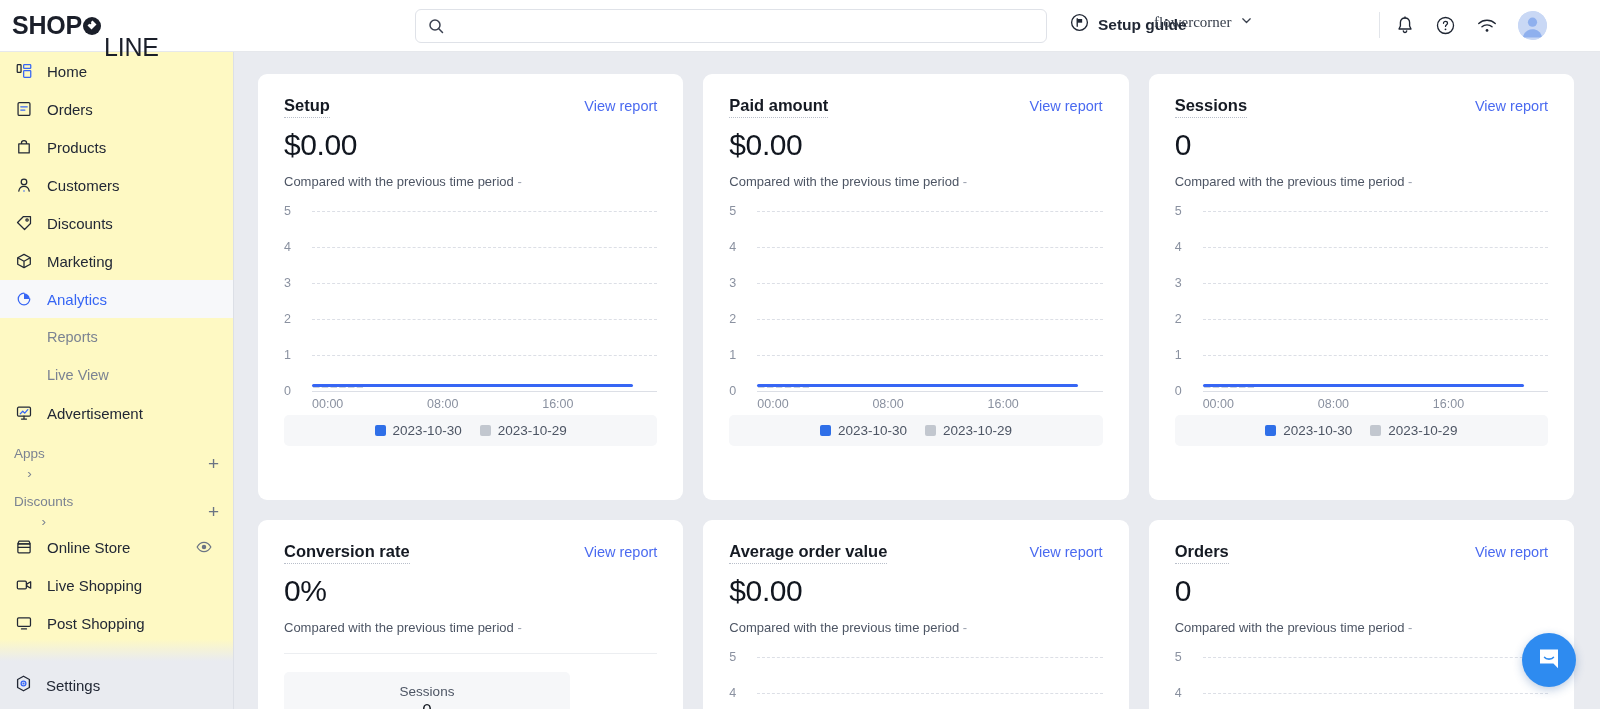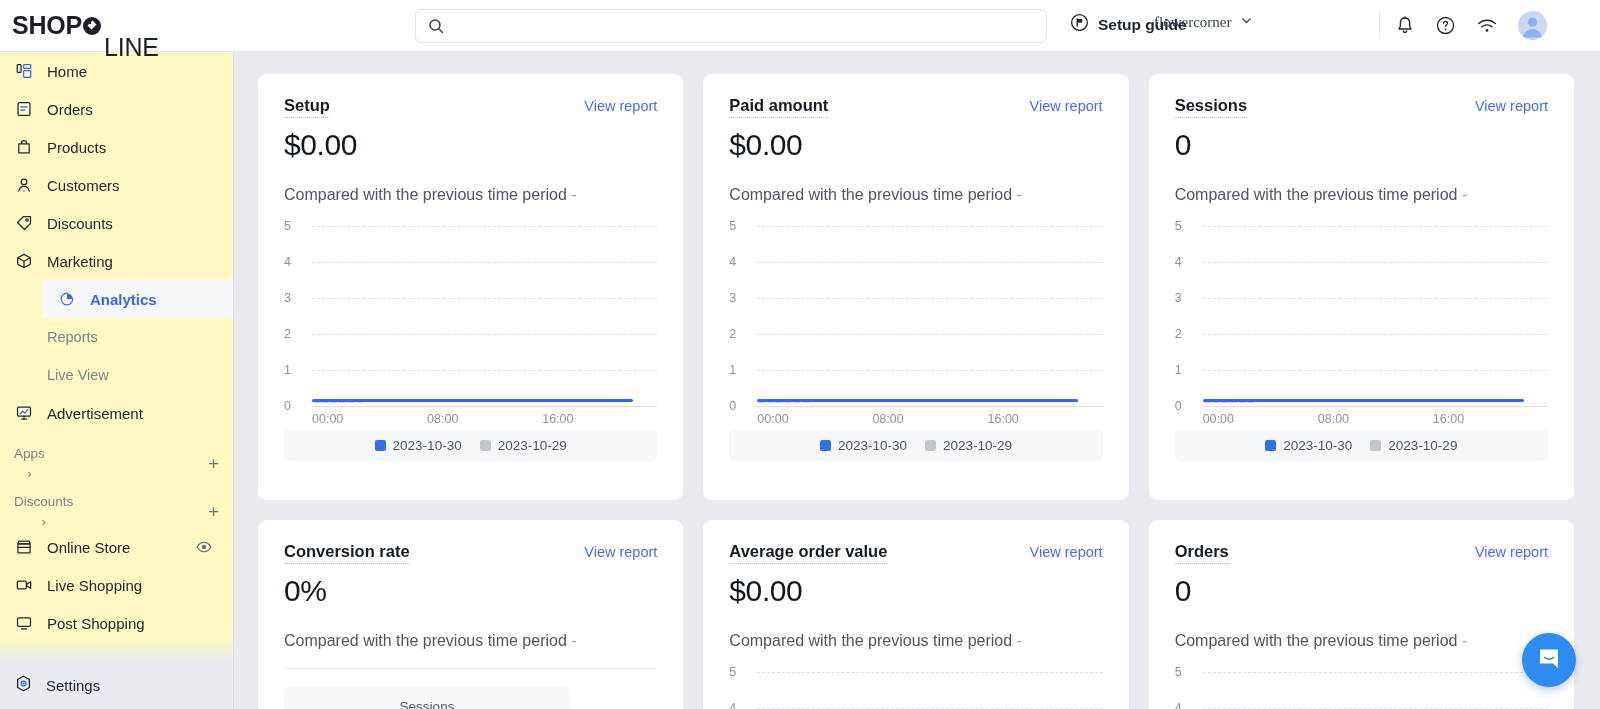--- a/index.html
+++ b/index.html
@@ -89,21 +89,21 @@
     border-right: 1px solid #dcdfe6;
     overflow: hidden;
     z-index: 20;
   }
   .nav-item {
     height: 38px; display: flex; align-items: center;
     padding-left: 14px; gap: 13px;
     font-size: 15px; color: #222835;
     cursor: pointer; position: relative;
   }
-  .nav-item.active { background: #f7f8fa; color: #3766f4; font-weight: 700; margin-left: 43px; }
+  .nav-item.active { background: #f7f8fa; color: #3766f4; font-weight: 400; }
   .nav-item .ic { width: 20px; display: flex; align-items: center; justify-content: center; }
   .nav-sub {
     height: 38px; display: flex; align-items: center;
     padding-left: 47px; font-size: 14.5px; color: #7b8392;
     cursor: pointer;
   }
   .nav-group {
     height: 34px; display: flex; align-items: center;
     padding: 0 14px 0 14px;
     font-size: 13.5px; color: #7b8392;
@@ -162,21 +162,21 @@
     cursor: default;
   }
   .view-report {
     font-size: 14.5px; color: #4a6af0; cursor: pointer;
   }
   .metric {
     font-size: 30px; font-weight: 400; color: #11161f;
     margin-top: 10px; letter-spacing: -0.4px;
   }
   .compare {
-    font-size: 16px; color: #4d5564; margin-top: 24px;
+    font-size: 13px; color: #4d5564; margin-top: 12px;
   }
   .compare .dash { color: #9aa1ae; }
 
   
   .chart { position: relative; margin-top: 14px; height: 196px; }
   .grid-row {
     position: absolute; left: 0; right: 0;
     display: flex; align-items: center;
   }
   .gl-label {

